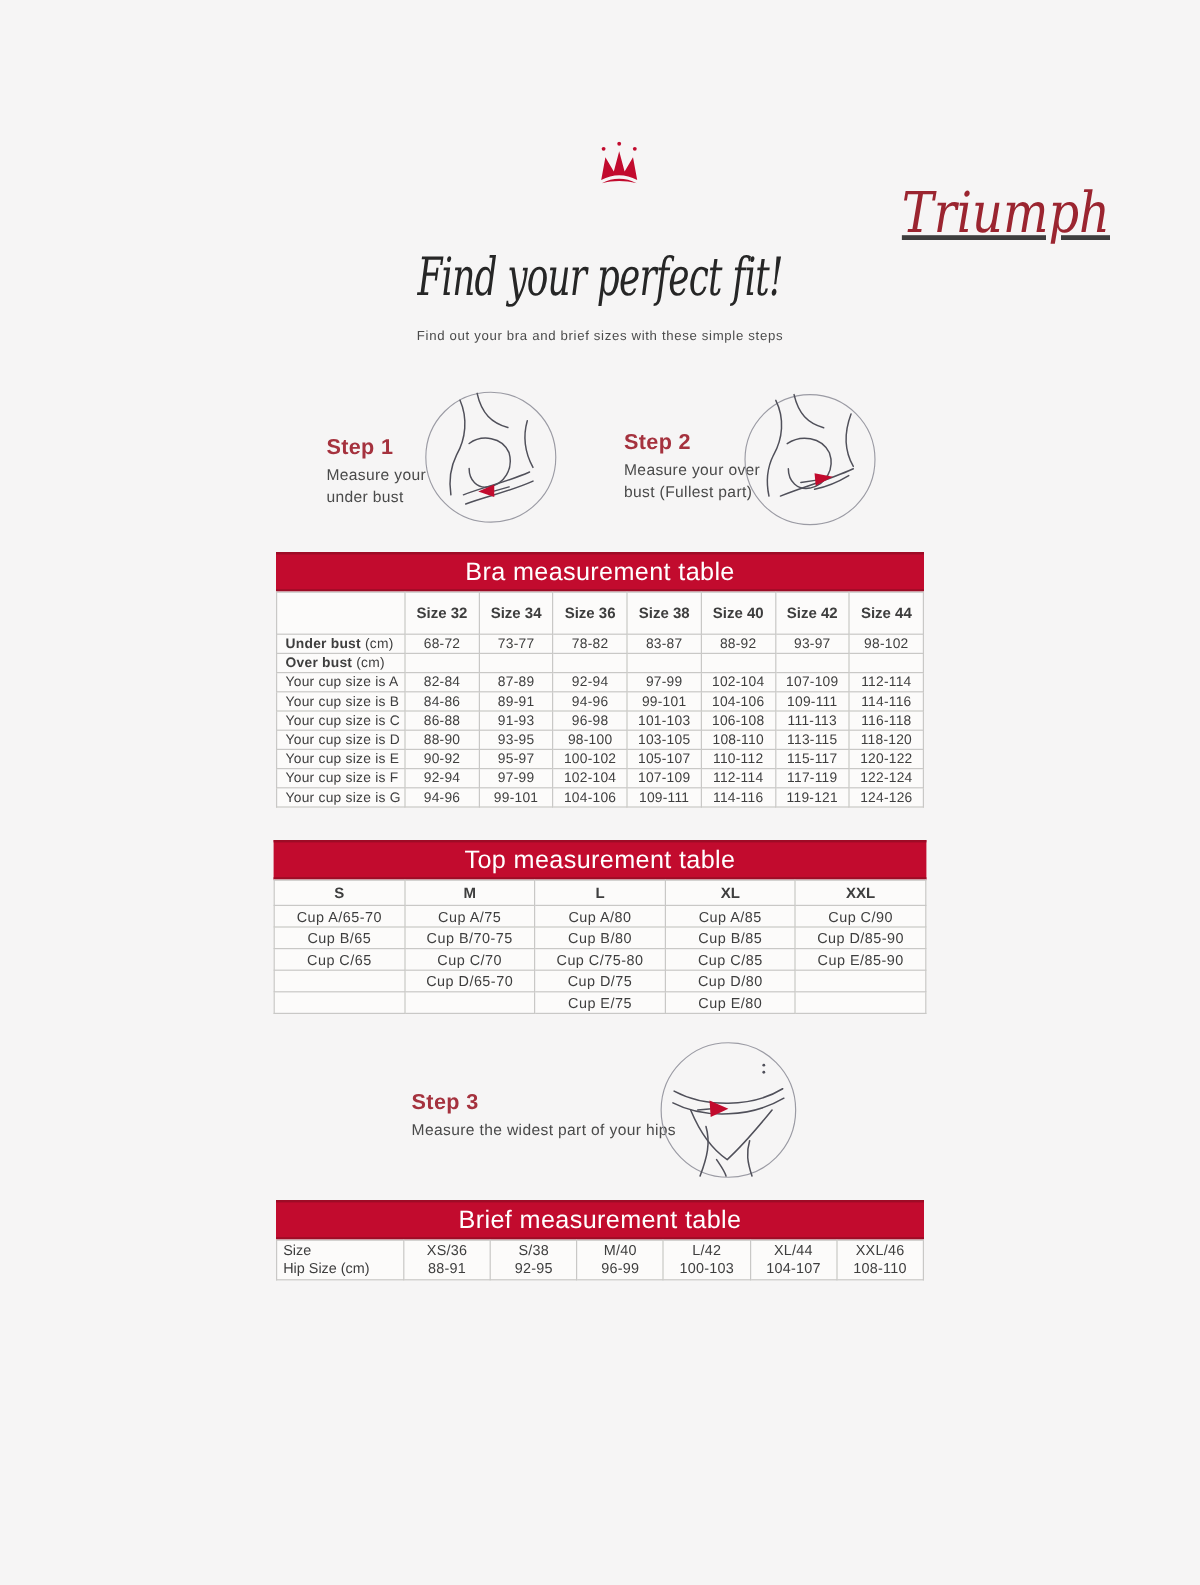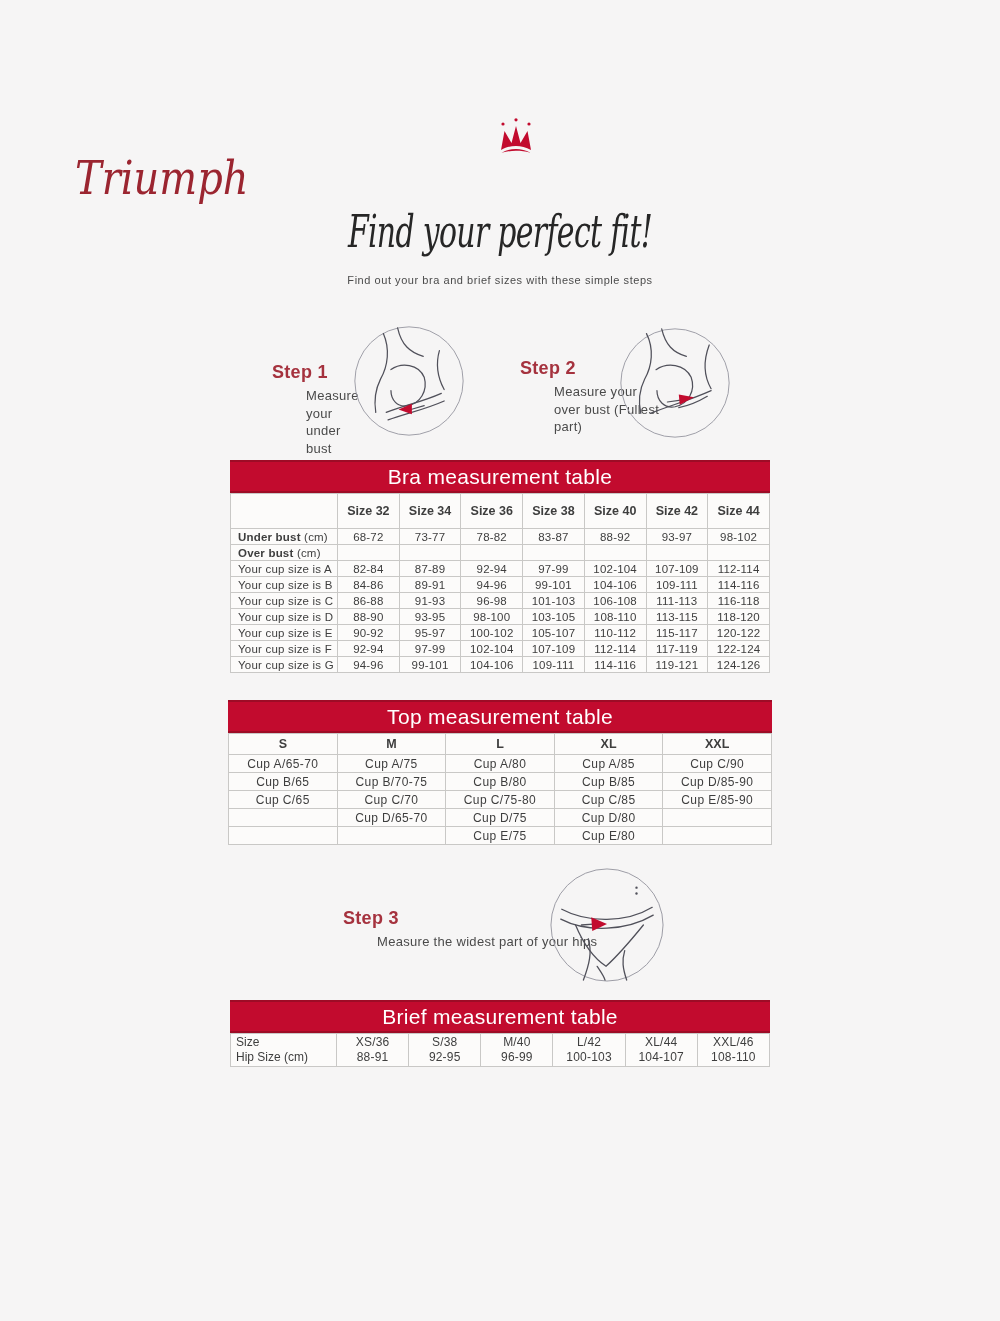--- a/index.html
+++ b/index.html
@@ -3,42 +3,42 @@
 <meta charset="utf-8">
 <style>
   html,body{margin:0;padding:0;}
   body{background:#e9e8e8;}
   .canvas{
     position:relative;width:1000px;height:1321px;margin:0 auto;
     background:#f6f5f5;overflow:hidden;
     font-family:"Liberation Sans",sans-serif;color:#3e3e3e;
   }
   
-  .logo{position:absolute;left:0;right:0;top:118px;text-align:left;}
+  .logo{position:absolute;left:0;right:0;top:118px;text-align:right;text-decoration:underline;}
   .crown{display:block;margin:0 auto 0 auto;position:relative;left:16px;}
   .logo-text{
     font-family:"DejaVu Serif","Liberation Serif",serif;font-style:italic;
     font-size:47px;color:#9b2530;line-height:1;
     transform:scaleX(.85);transform-origin:center;
   }
   
   .headline{
     position:absolute;left:0;right:0;top:206px;text-align:center;
     font-family:"DejaVu Serif","Liberation Serif",serif;font-style:italic;
     font-size:44px;color:#262626;letter-spacing:-1px;
     transform:scaleX(.68);transform-origin:center;
   }
   .subhead{
     position:absolute;left:0;right:0;top:274px;text-align:center;
     font-size:11px;color:#4b4b4b;letter-spacing:.55px;
   }
   
   .step{position:absolute;}
   .step-title{font-size:18px;font-weight:bold;color:#a5323e;margin-bottom:4px;letter-spacing:.3px;}
-  .step-desc{font-size:13px;color:#4a4a4a;line-height:1.35;letter-spacing:.3px;margin-left:34px;}
+  .step-desc{font-size:13px;color:#4a4a4a;line-height:1.35;letter-spacing:.3px;}
   .step1{left:272px;top:362px;width:84px;}
   .step2{left:520px;top:358px;width:142px;}
   .step3{left:343px;top:908px;width:260px;}
   .ill{position:absolute;}
   .ill1{left:352px;top:324px;}
   .ill2{left:618px;top:326px;}
   .ill3{left:548px;top:866px;}
   
   .tblwrap{position:absolute;}
   .banner{

